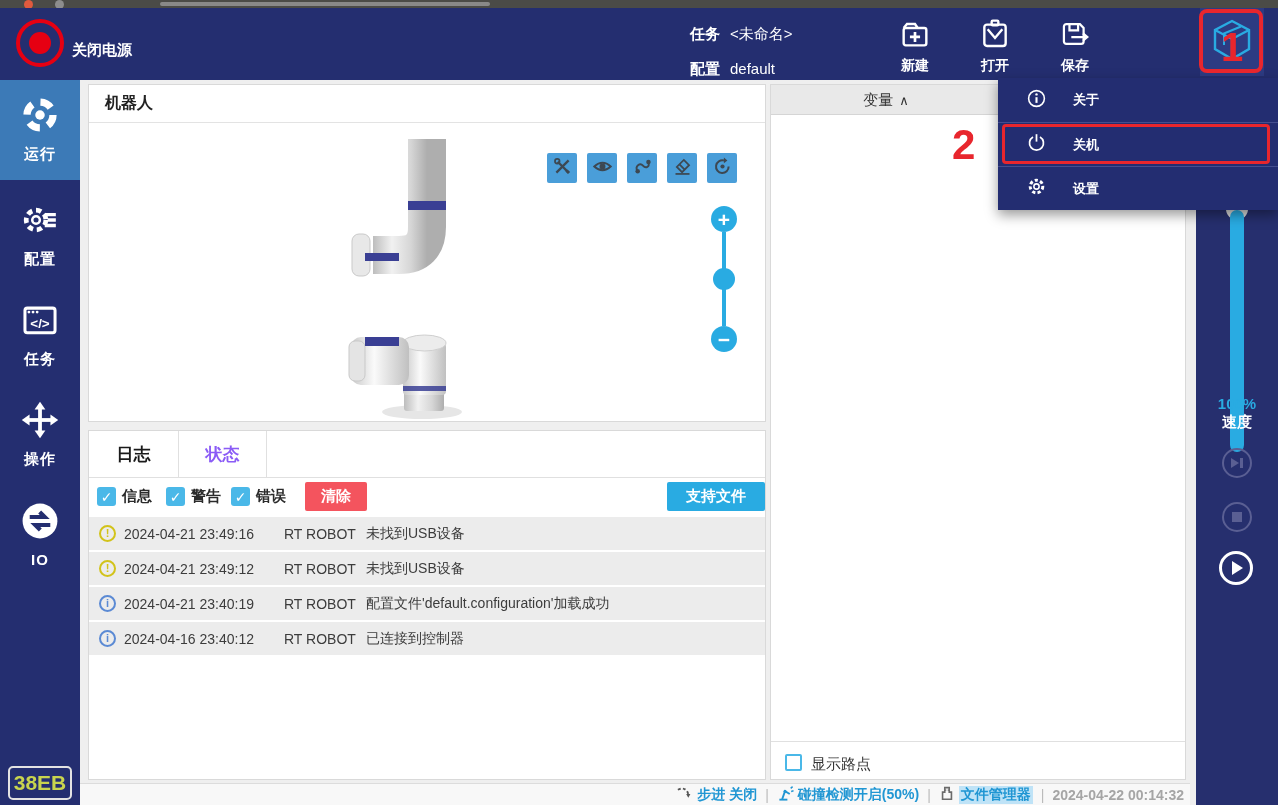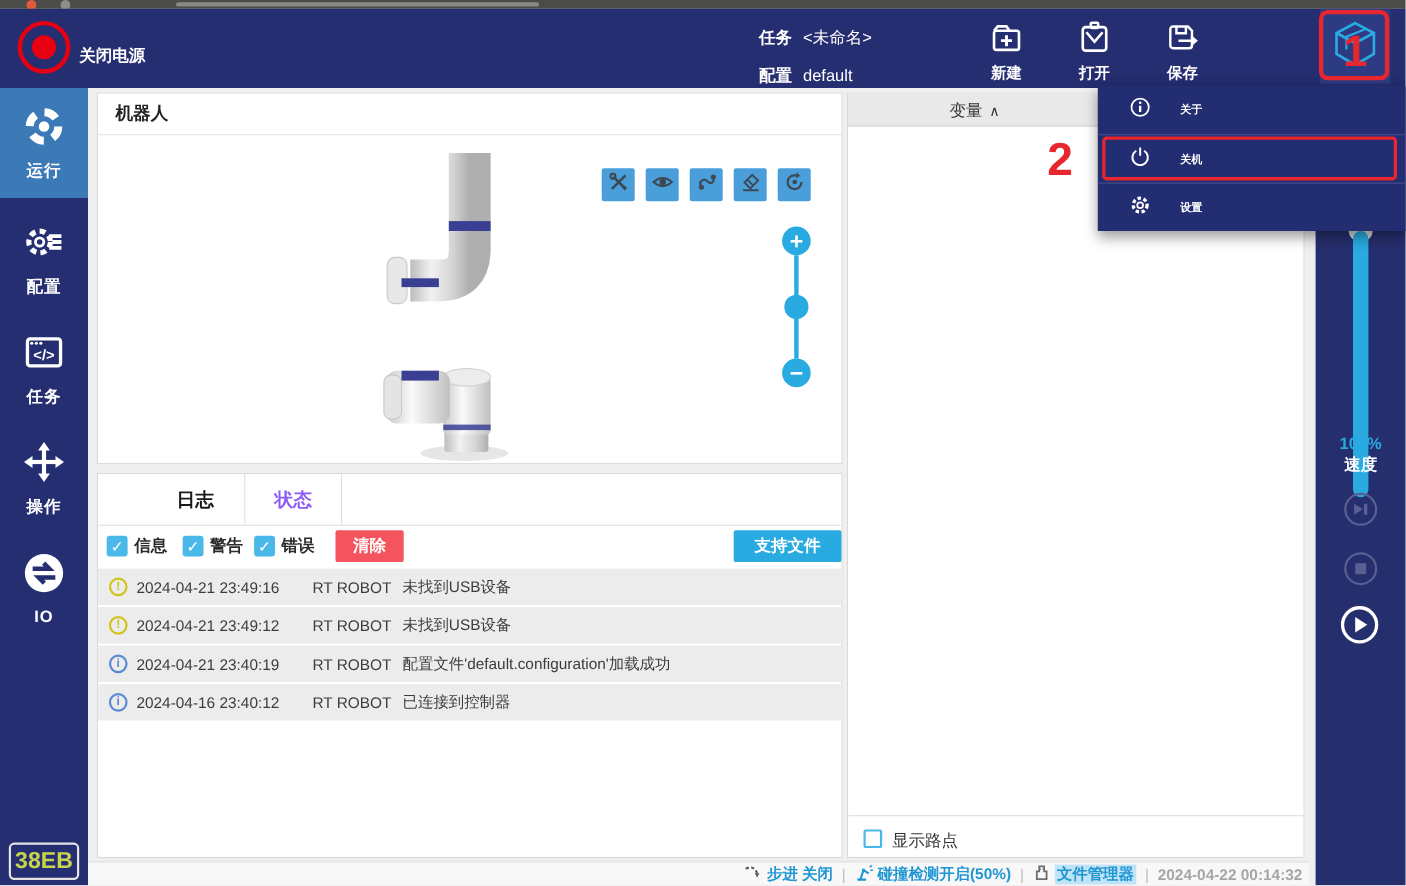--- a/index.html
+++ b/index.html
@@ -32,21 +32,21 @@
   .anno-box1 { position:absolute; left:1199px; top:9px; width:64px; height:64px; border:4px solid #e8262d; border-radius:8px; z-index:70; pointer-events:none; }
   .anno-num { position:absolute; color:#e8262d; font-weight:700; z-index:71; pointer-events:none; line-height:1; }
   .anno-1 { left:1221px; top:27px; font-size:40px; }
   .anno-2 { left:952px; top:124px; font-size:42px; }
 
   
   .menu { position:absolute; left:998px; top:78px; width:280px; height:132px; background:#232d71; z-index:50; box-shadow:0 5px 12px rgba(0,0,0,.4); }
   .menu-item { height:44px; display:flex; align-items:center; padding-left:28px; gap:26px; color:#fff; cursor:pointer; }
   .menu-item + .menu-item { border-top:1px solid #454e8e; }
   .menu-item svg { width:21px; height:21px; }
-  .menu-item .lab { font-size:10px; font-weight:700;text-align:right; }
+  .menu-item .lab { font-size:13px; font-weight:700;text-align:right; }
   .anno-box2 { position:absolute; left:4px; top:46px; width:268px; height:40px; border:3px solid #e8262d; border-radius:4px; z-index:55; pointer-events:none; }
 
   
   .sidebar { position:absolute; left:0; top:80px; width:80px; height:725px; background:#242e70; z-index:2; }
   .side-item { position:absolute; left:0; width:80px; height:92px; display:flex; flex-direction:column; align-items:center; justify-content:center; gap:7px; color:#fff; cursor:pointer; }
   .side-item svg { width:38px; height:38px; }
   .side-item .lab { font-size:15px; font-weight:700; letter-spacing:1px; }
   .side-item.active { background:#3c7ab7; height:100px; }
   .side-badge { position:absolute; left:8px; top:686px; width:64px; height:34px; border:2px solid #e3e3e3; border-radius:5px; display:flex; align-items:center; justify-content:center; color:#c8d44e; font-size:21px; font-weight:700; cursor:pointer; }
 
@@ -61,21 +61,21 @@
   .rp-toolbar { position:absolute; left:457px; top:29px; display:flex; gap:10px; }
   .rp-tool { width:30px; height:30px; background:#4a9ed9; border-radius:2px; display:flex; align-items:center; justify-content:center; color:#3d4852; cursor:pointer; }
   .rp-tool svg { width:21px; height:21px; }
   .zoom-btn { position:absolute; left:621px; width:26px; height:26px; border-radius:50%; background:#29abe2; color:#fff; font-size:21px; font-weight:700; display:flex; align-items:center; justify-content:center; cursor:pointer; line-height:1; }
   .zoom-in { top:82px; } .zoom-out { top:202px; }
   .zoom-track { position:absolute; left:632px; top:108px; width:4px; height:94px; background:#29abe2; cursor:pointer; }
   .zoom-handle { position:absolute; left:623px; top:144px; width:22px; height:22px; border-radius:50%; background:#29abe2; cursor:pointer; }
 
   
   .log-panel { left:88px; top:430px; width:678px; height:350px; }
-  .log-tabs { height:47px; border-bottom:1px solid #e0e0e0; display:flex;padding-left:44px; }
+  .log-tabs { height:47px; border-bottom:1px solid #e0e0e0; display:flex; }
   .log-tab { width:90px; display:flex; align-items:center; justify-content:center; font-size:17px; font-weight:700; border-right:1px solid #e0e0e0; cursor:pointer; }
   .log-tab.active { color:#1a1a1a; }
   .log-tab.inactive { color:#8b5cf6; width:88px; }
   .log-filters { position:relative; height:37px; display:flex; align-items:center; }
   .flt { display:flex; align-items:center; gap:6px; cursor:pointer; }
   .flt .cb { width:19px; height:19px; background:#4ab8e8; border-radius:3px; color:#fff; font-size:14px; font-weight:700; display:flex; align-items:center; justify-content:center; line-height:1; }
   .flt .lab { font-size:15px; font-weight:700; color:#2b2b2b; }
   .f1 { margin-left:8px; } .f2 { margin-left:14px; } .f3 { margin-left:10px; }
   .btn-clear { position:absolute; left:216px; top:4px; width:62px; height:29px; background:#f4545e; border-radius:2px; color:#fff; font-size:15px; font-weight:700; display:flex; align-items:center; justify-content:center; cursor:pointer; }
   .btn-support { position:absolute; left:578px; top:4px; width:98px; height:29px; background:#29abe2; border-radius:2px; color:#fff; font-size:15px; font-weight:700; display:flex; align-items:center; justify-content:center; cursor:pointer; }

